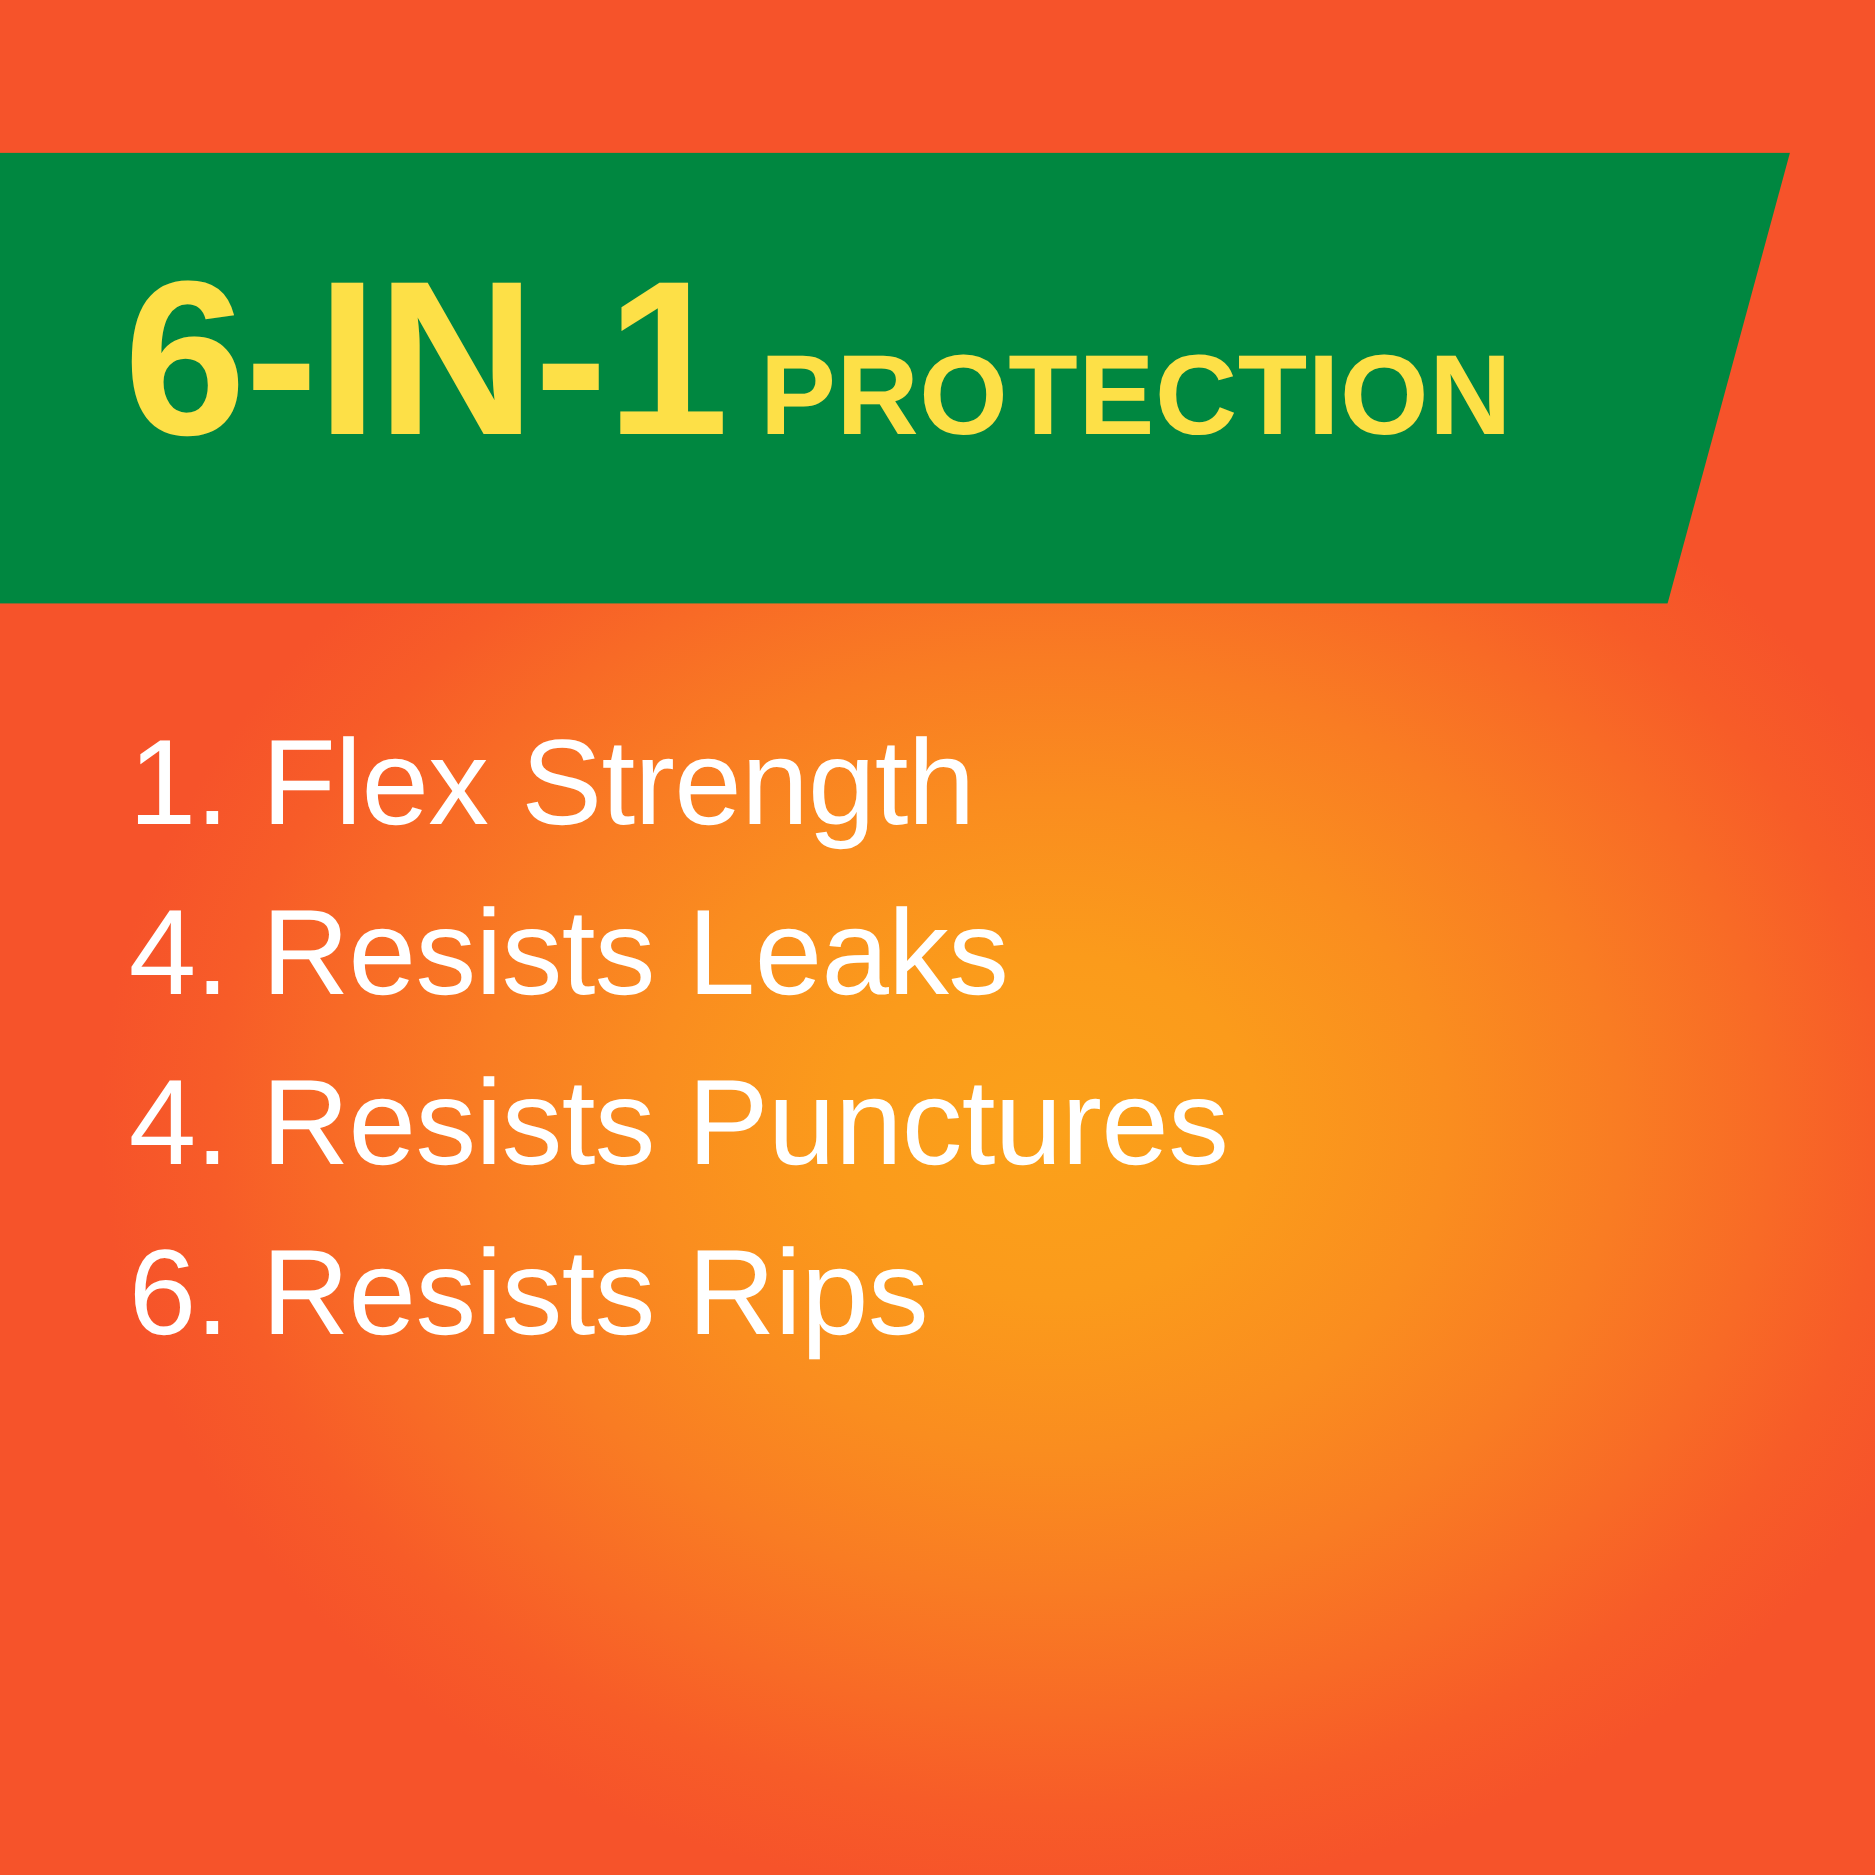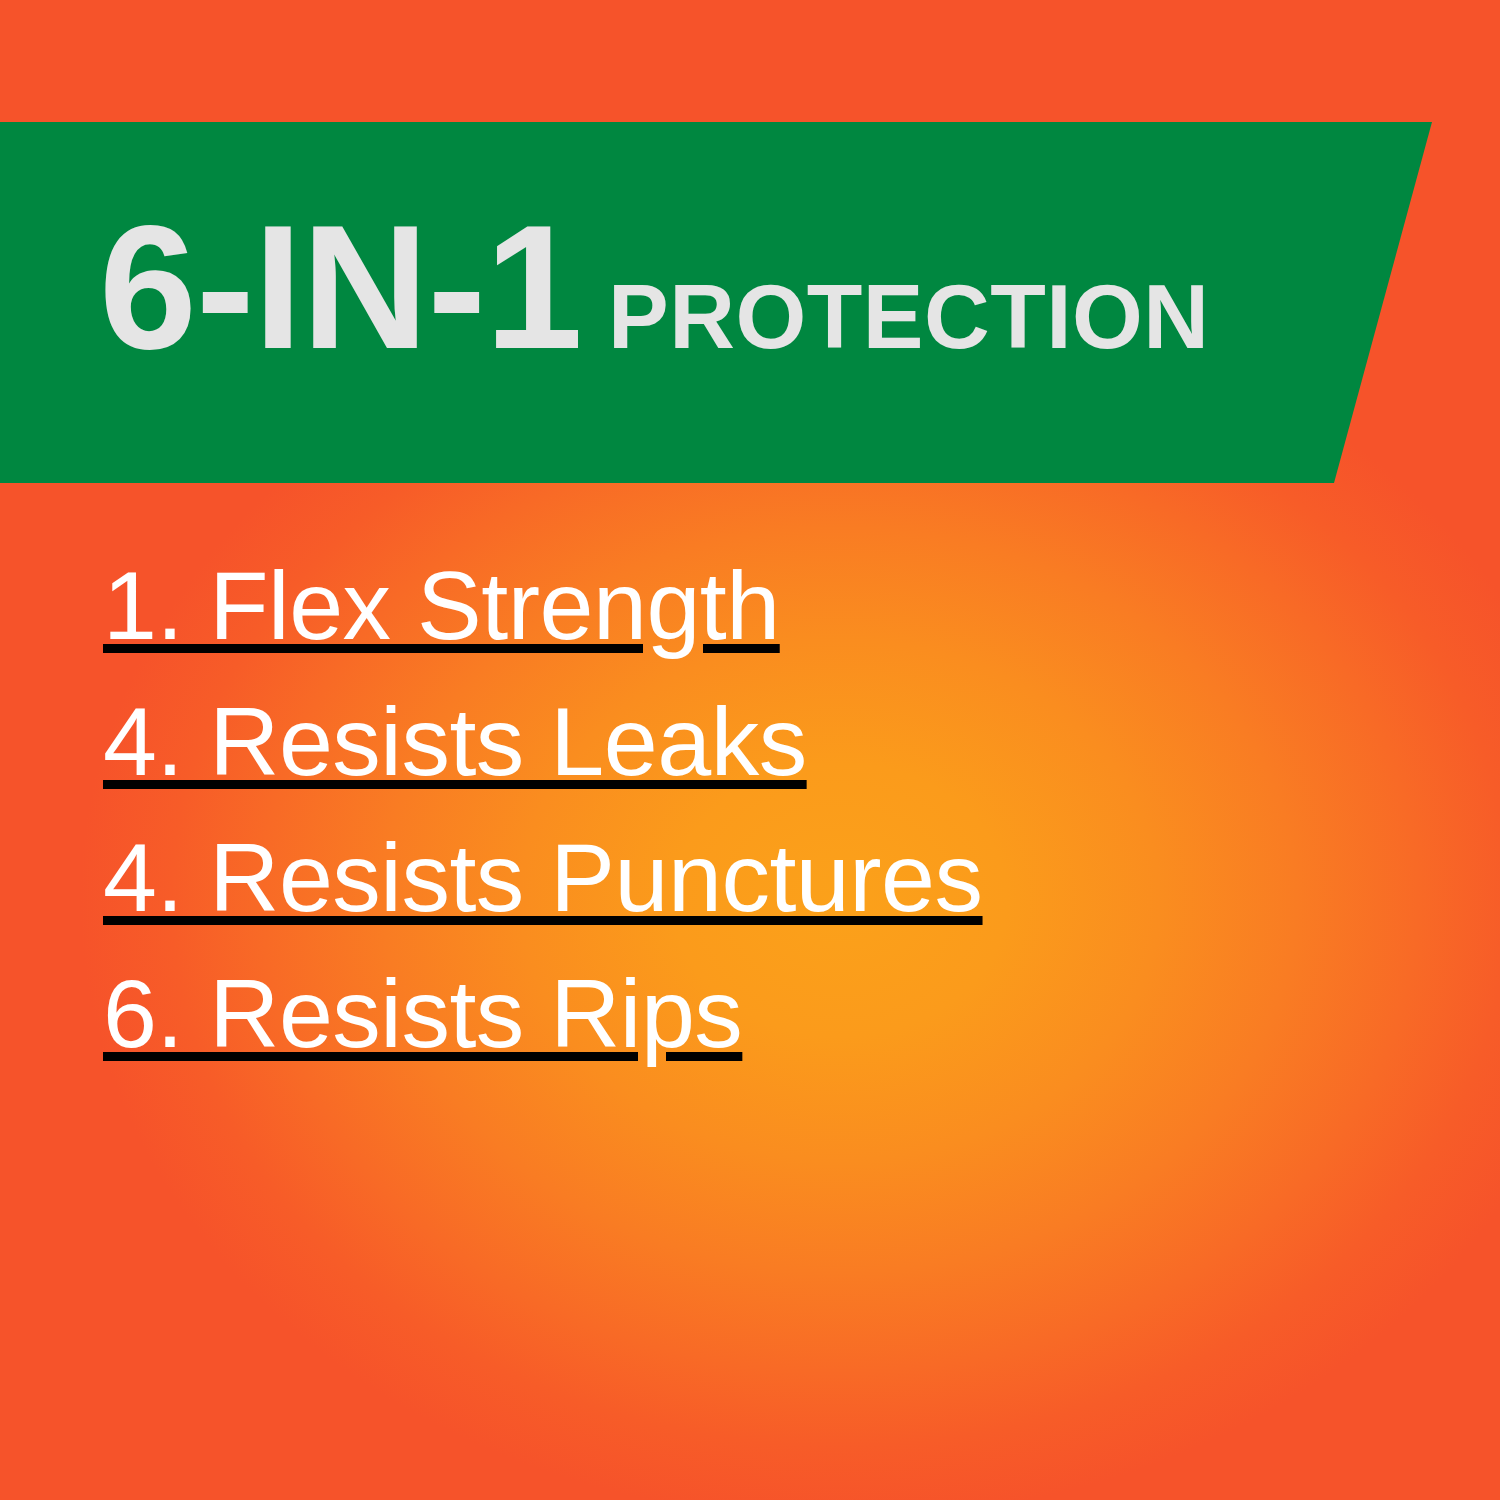--- a/index.html
+++ b/index.html
@@ -40,21 +40,21 @@
     display: flex;
     align-items: flex-end;
   }
 
   .banner-text {
     white-space: nowrap;
     margin-left: 99px;
     margin-bottom: 0;
     transform: translateY(-108px);
     line-height: 1;
-    color: #e5e5e5;
+    color: #fde047;
   }
 
   .banner-headline {
     font-size: 176px;
     font-weight: 700;
     letter-spacing: -1px;
     vertical-align: baseline;
   }
 
   .banner-sub {
@@ -62,25 +62,24 @@
     font-weight: 600;
     letter-spacing: 0.5px;
     vertical-align: baseline;
     margin-left: 26px;
   }
 
   
   .feature-list {
     position: absolute;
     left: 103px;
-    top: 538px;
+    top: 558px;
     margin: 0;
     padding: 0;
     list-style: none;
-    text-decoration: underline;
   }
 
   .feature-item {
     color: #FFFFFF;
     font-size: 97px;
     font-weight: 400;
     line-height: 136px;
     letter-spacing: -0.5px;
     white-space: nowrap;
   }

